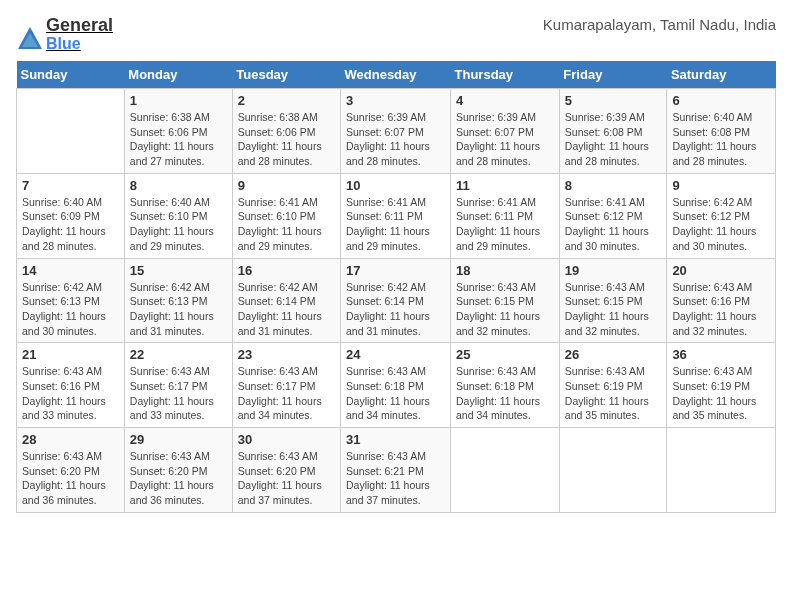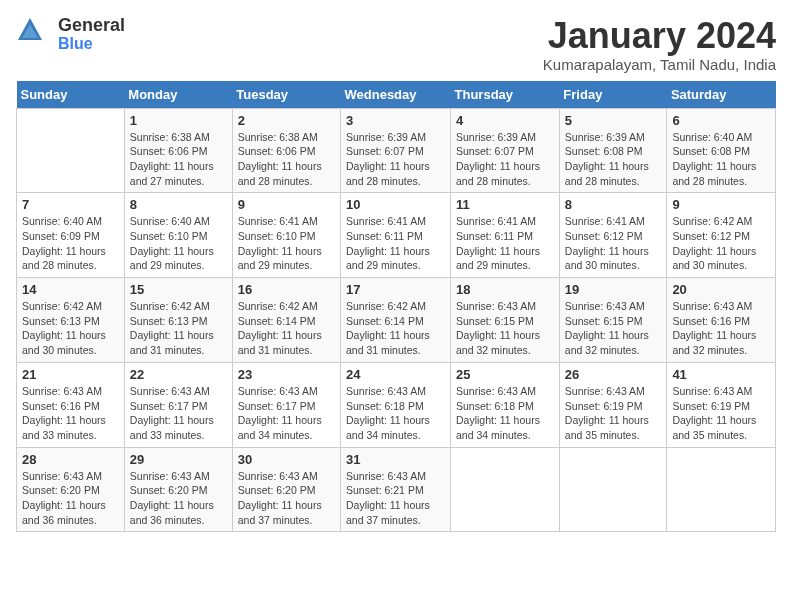--- a/index.html
+++ b/index.html
@@ -11,22 +11,23 @@
       padding: 16px;
     }
     .header {
       display: flex;
       justify-content: space-between;
       align-items: flex-start;
       margin-bottom: 8px;
     }
     .logo {
       display: flex;
-      align-items: flex-start;
-      gap: 14px;
+      align-items: flex-end;
+      gap: 2px;
+      text-decoration: underline;
     }
     .logo-text-general {
       font-size: 18px;
       font-weight: bold;
       color: #333;
       line-height: 1;
     }
     .logo-text-blue {
       font-size: 16px;
       font-weight: bold;
@@ -102,21 +103,20 @@
     <svg class="logo-icon" viewBox="0 0 28 28">
       <polygon points="14,2 26,24 2,24" fill="#3a7bbf"></polygon>
       <polygon points="14,8 22,22 6,22" fill="#5a9dd0"></polygon>
     </svg>
     <div>
       <span class="logo-text-general">General</span><br>
       <span class="logo-text-blue">Blue</span>
     </div>
   </div>
   <div class="title-area">
-    <div class="month-title">January 2024</div>
     <div class="location-title">Kumarapalayam, Tamil Nadu, India</div>
   </div>
 </div>
 
 <table>
   <thead>
     <tr>
       <th>Sunday</th>
       <th>Monday</th>
       <th>Tuesday</th>
@@ -233,21 +233,21 @@
         </td>
         <td>
           <span class="day-number">25</span>
           <div class="day-info">Sunrise: 6:43 AM<br>Sunset: 6:18 PM<br>Daylight: 11 hours and 34 minutes.</div>
         </td>
         <td>
           <span class="day-number">26</span>
           <div class="day-info">Sunrise: 6:43 AM<br>Sunset: 6:19 PM<br>Daylight: 11 hours and 35 minutes.</div>
         </td>
         <td>
-          <span class="day-number">41</span>
+          <span class="day-number">36</span>
           <div class="day-info">Sunrise: 6:43 AM<br>Sunset: 6:19 PM<br>Daylight: 11 hours and 35 minutes.</div>
         </td>
       </tr>
       <tr>
         <td>
           <span class="day-number">28</span>
           <div class="day-info">Sunrise: 6:43 AM<br>Sunset: 6:20 PM<br>Daylight: 11 hours and 36 minutes.</div>
         </td>
         <td>
           <span class="day-number">29</span>

